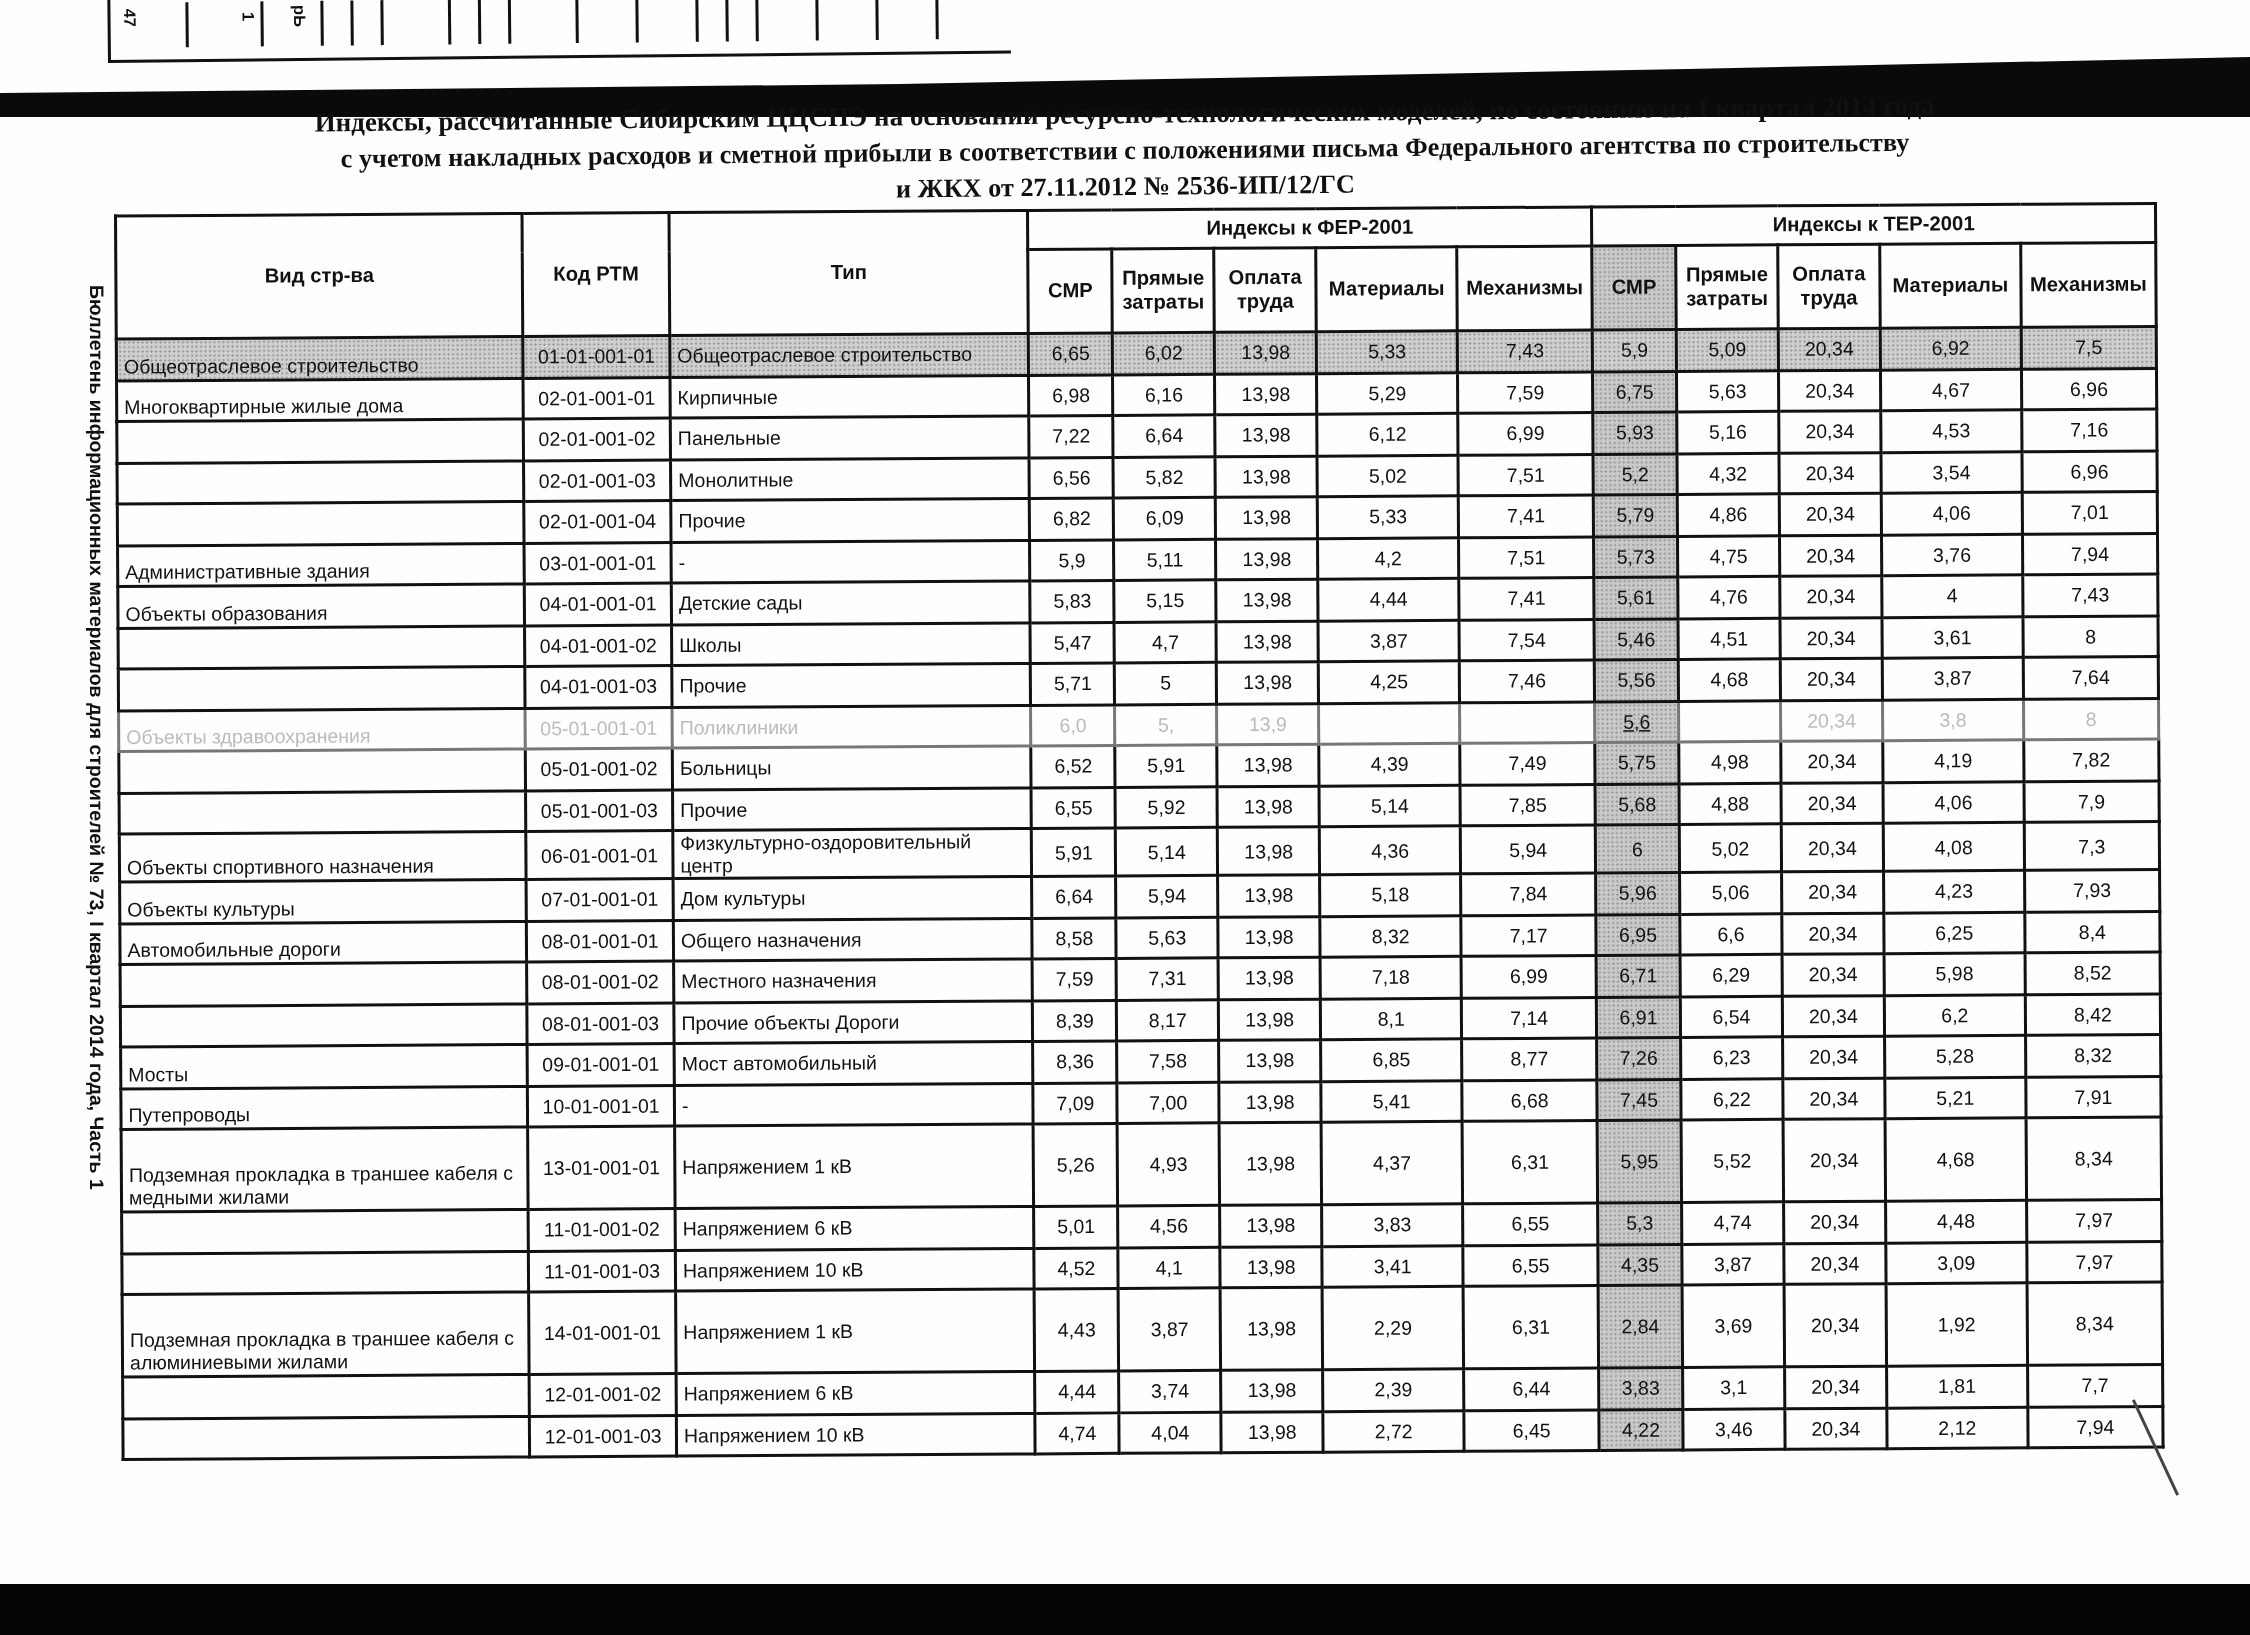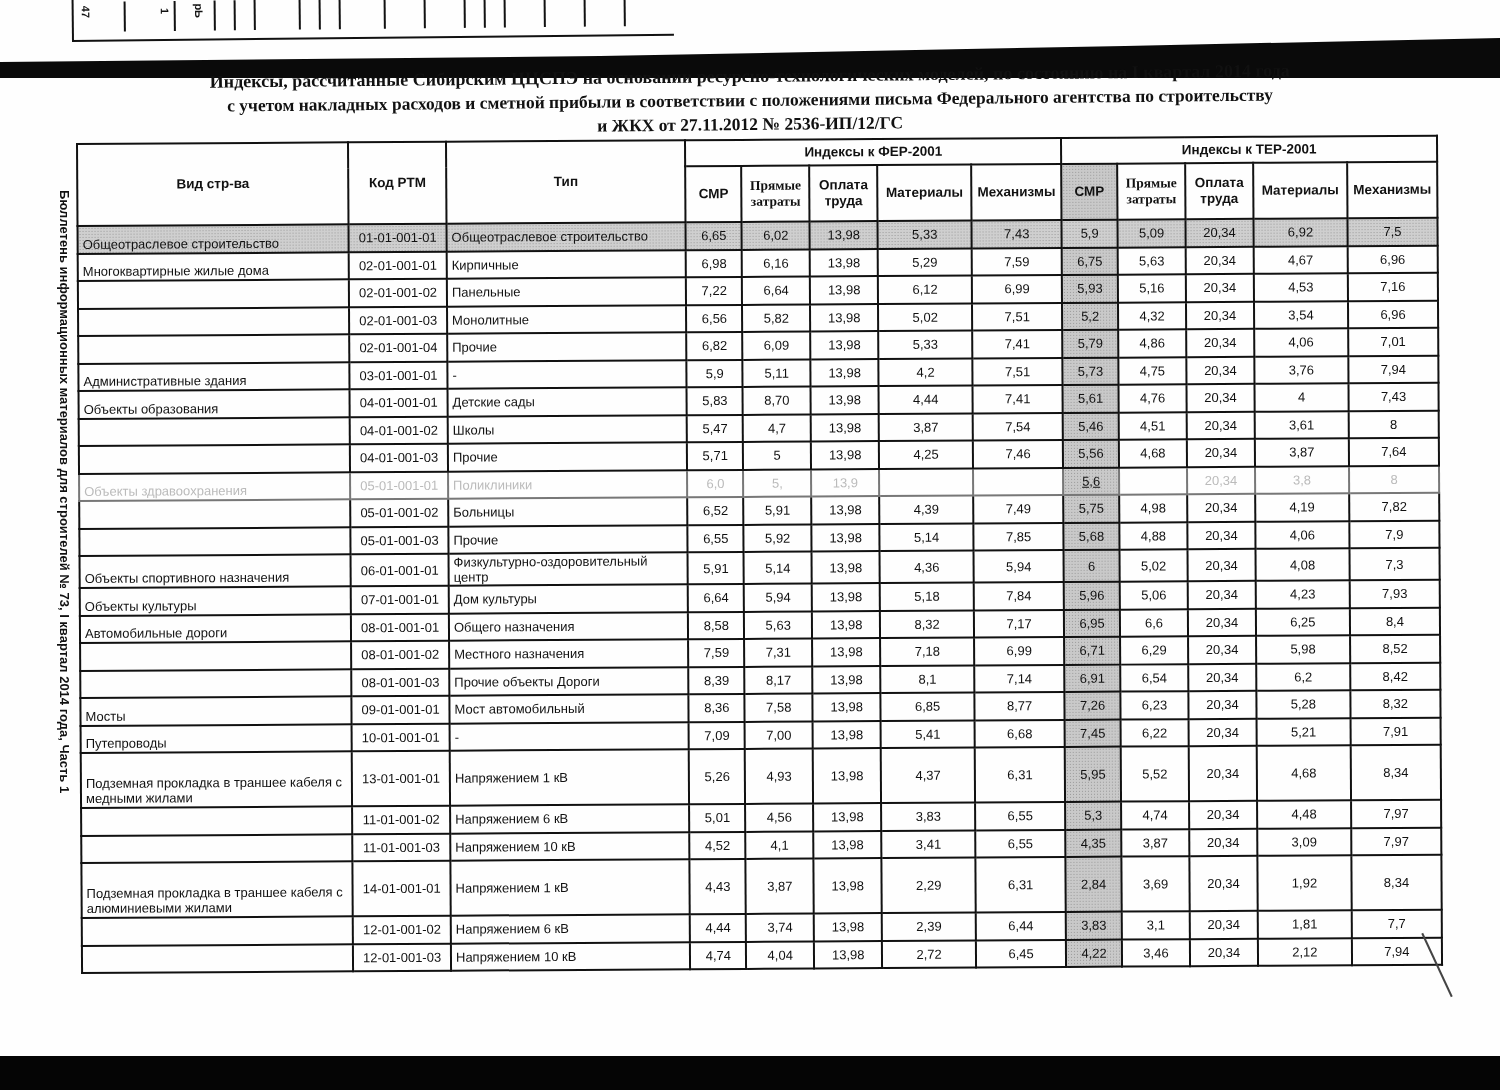--- a/index.html
+++ b/index.html
@@ -46,21 +46,21 @@
   td.vid { text-align:left; width:262px; font-size:13px; vertical-align:bottom; padding-bottom:1px; }
   td.kod { text-align:center; width:88px;margin-top:18px; }
   td.tip { text-align:left; width:230px; }
   .shade { background:#c9c9c9; background-image: radial-gradient(#9a9a9a 0.6px, transparent 0.8px); background-size:3px 3px; }
   tr.row-highlight td { background:#cfcfcf; background-image: radial-gradient(#9a9a9a 0.6px, transparent 0.8px); background-size:3px 3px; }
   tr.tall td { height:52px; }
   tr.faded td { color:#bbb; border-color:#777; }
   tr.faded td.ter-smr { color:#111;text-decoration:underline; }
   th.group { height:24px; }
   th.hdr-main { height:80px; }
-  .smr-w { width:46px; } .pr-w { width:58px;font-family:Liberation Serif, serif; } .op-w { width:58px; } .mat-w { width:84px; } .mex-w { width:80px; }
+  .smr-w { width:46px; } .pr-w { width:58px; } .op-w { width:58px; } .mat-w { width:84px; } .mex-w { width:80px; }
   .scratch { position:absolute; left:1436px; top:930px; width:2px; height:70px; background:#444; transform:rotate(-25deg); }
 </style>
 </head>
 <body>
 
 <div class="top-band"></div>
 
 <div class="ruler">
   <span class="lbl" style="left:6px">47</span>
   <div class="tick" style="left:50px"></div>
@@ -205,21 +205,21 @@
           <td class="num">4,75</td>
           <td class="num">20,34</td>
           <td class="num">3,76</td>
           <td class="num">7,94</td>
         </tr>
         <tr>
           <td class="vid">Объекты образования</td>
           <td class="kod">04-01-001-01</td>
           <td class="tip">Детские сады</td>
           <td class="num">5,83</td>
-          <td class="num">8,70</td>
+          <td class="num">5,15</td>
           <td class="num">13,98</td>
           <td class="num">4,44</td>
           <td class="num">7,41</td>
           <td class="num shade ter-smr">5,61</td>
           <td class="num">4,76</td>
           <td class="num">20,34</td>
           <td class="num">4</td>
           <td class="num">7,43</td>
         </tr>
         <tr>

